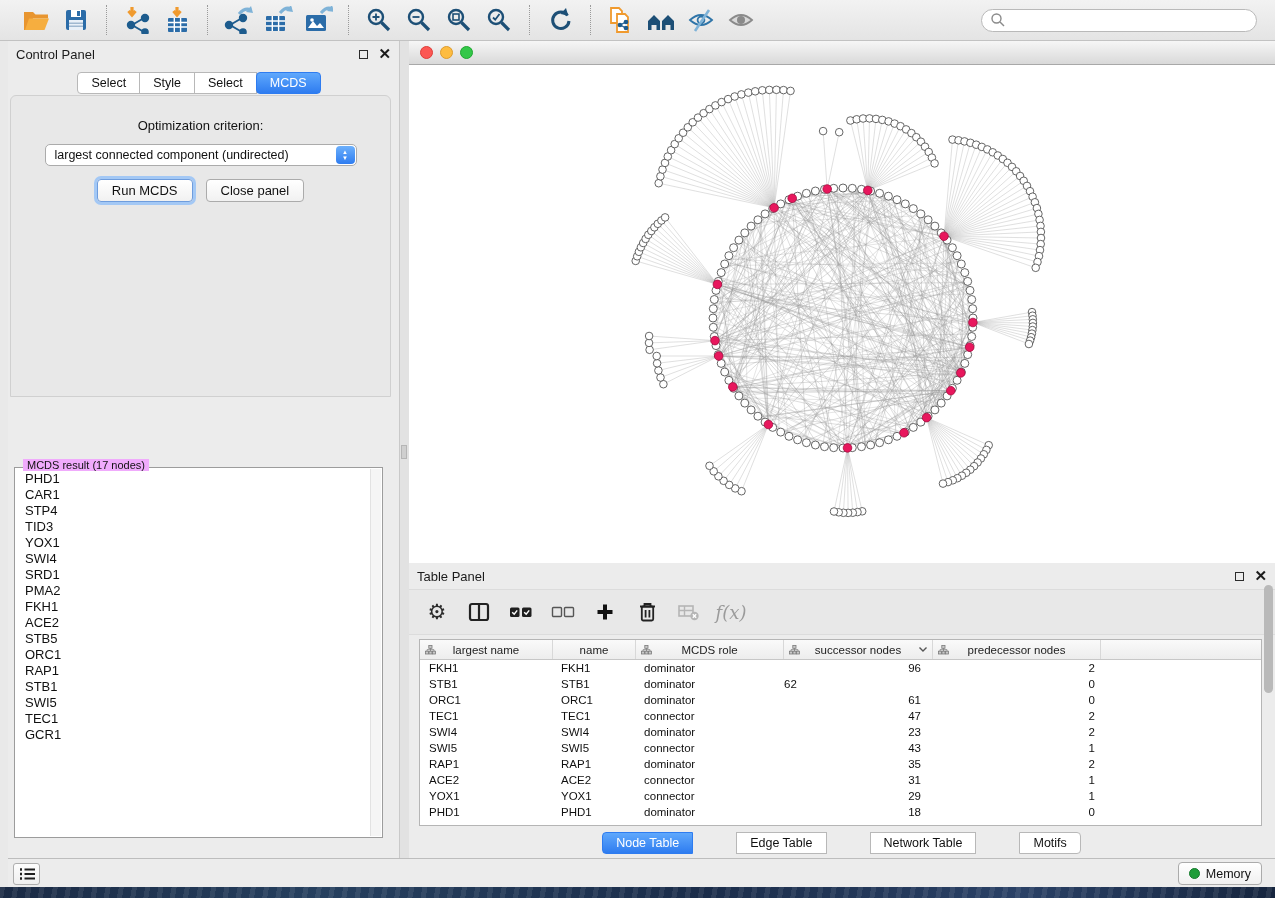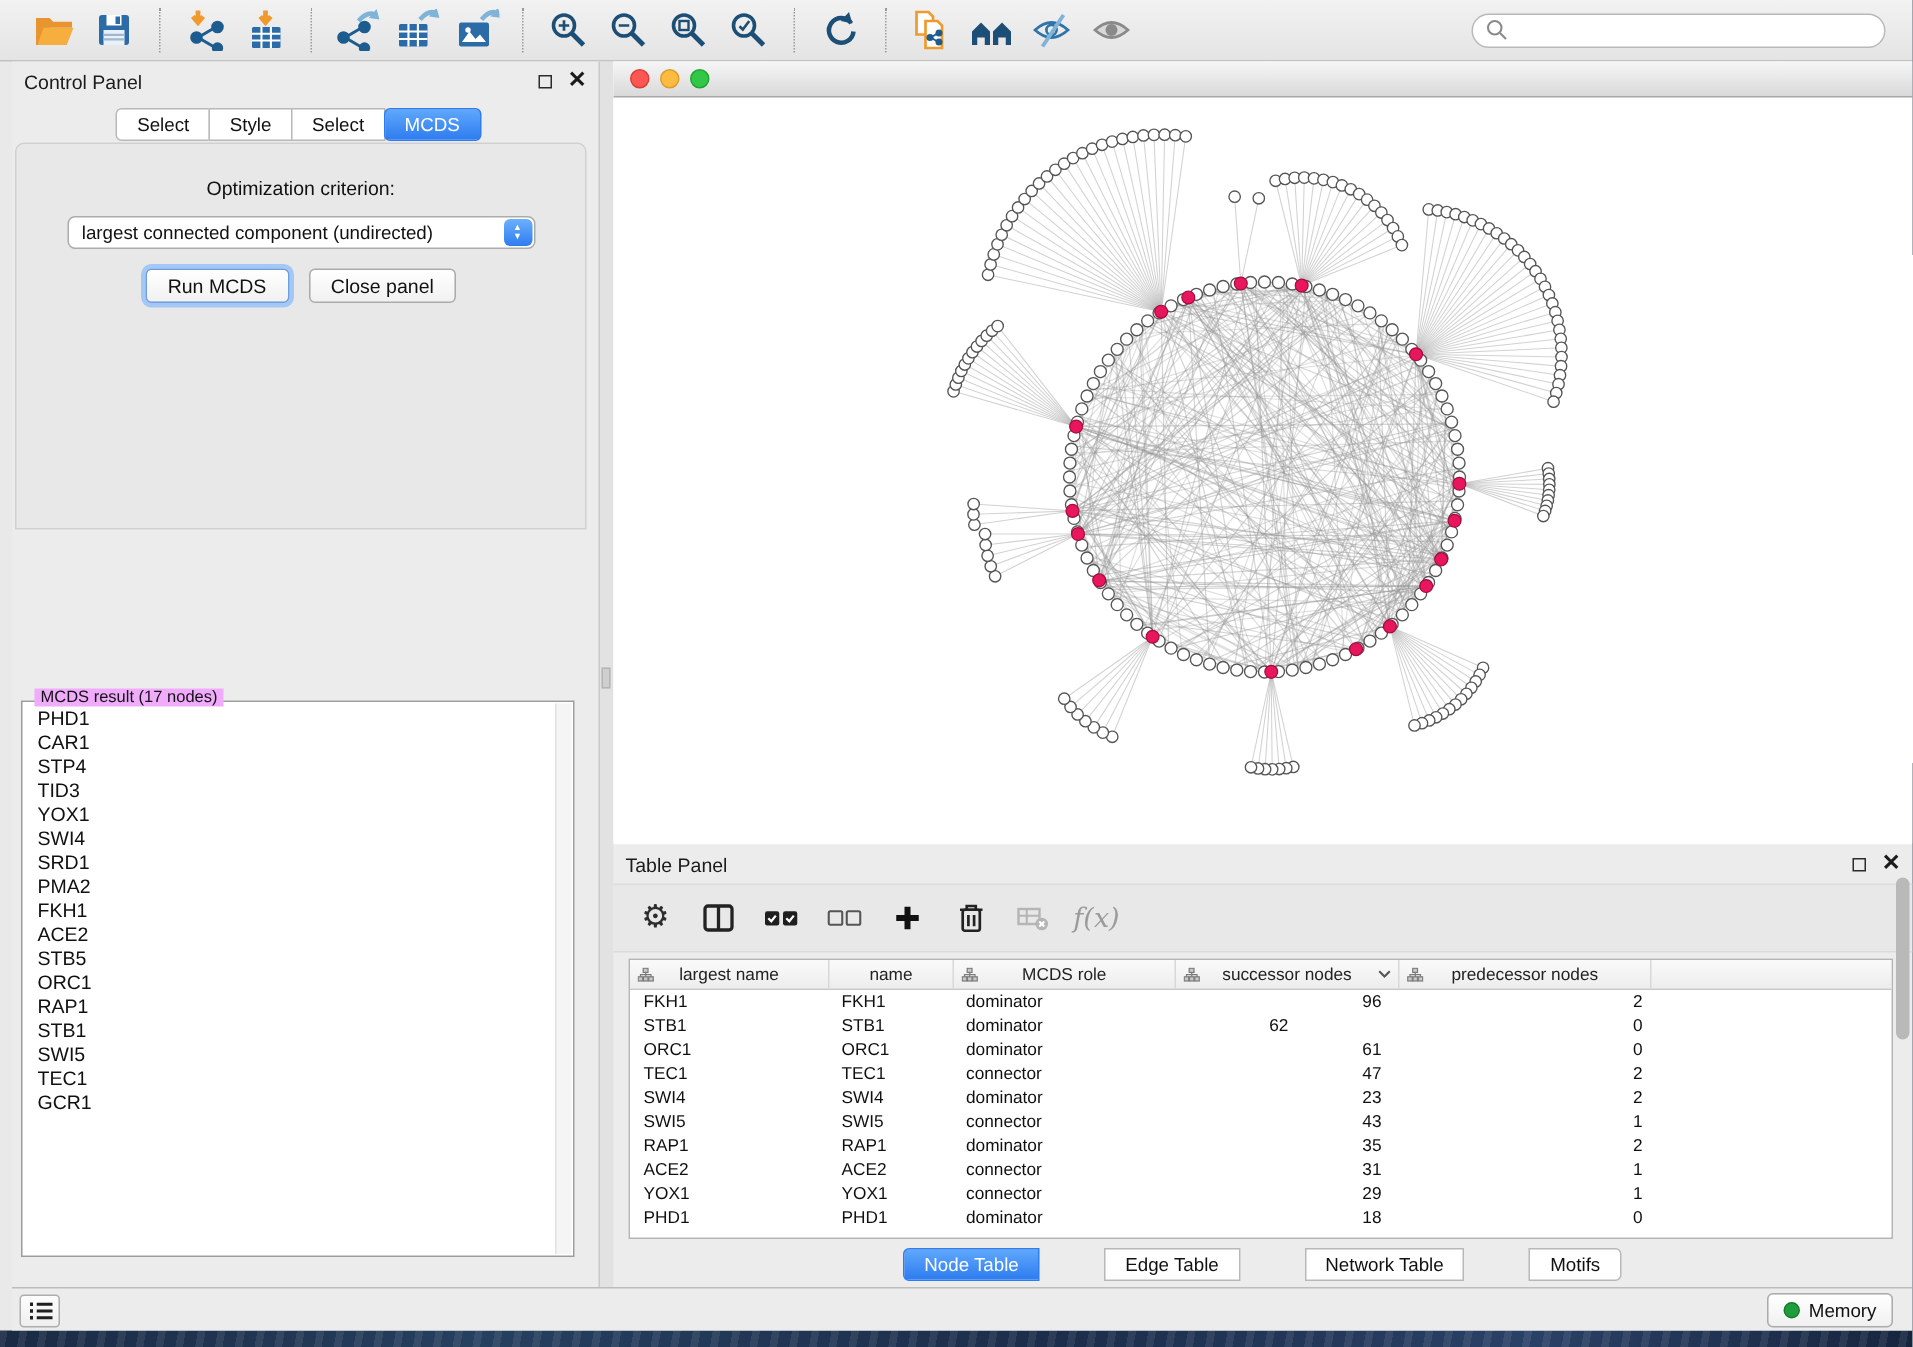--- a/index.html
+++ b/index.html
@@ -36,21 +36,21 @@
   .panel-title { font-size:13px; color:#1b1b1b; flex:1; }
   .float-ic { width:9px; height:9px; border:1.5px solid #2b2b2b; margin-right:10px; }
   .close-ic { font-size:15px; font-weight:bold; color:#1b1b1b; line-height:10px; }
   .cp-tabs { position:absolute; left:0; right:8px; top:31px; display:flex; justify-content:center; }
   .seg-tab { font-size:12.5px; color:#111; background:#fff; border:1px solid #b8b8b8;
     padding:3px 13px; margin-left:-1px; cursor:default; }
   .seg-tab:first-child { border-radius:4px 0 0 4px; }
   .seg-tab:last-child { border-radius:0 4px 4px 0; }
   .seg-tab.active { background:linear-gradient(#5fa8fc,#2e7cf0); color:#fff;
     border-color:#2e7cf0; border-radius:4px; }
-  .cp-content { position:absolute; left:2px; right:8px; top:54px; height:258px;
+  .cp-content { position:absolute; left:2px; right:8px; top:54px; height:302px;
     background:#e8e8e8; border:1px solid #d0d0d0; border-radius:6px 6px 0 0; text-align:center; }
   .opt-label { font-size:13px; color:#111; margin-top:22px; }
   .dropdown { position:relative; width:312px; height:22px; margin:11px auto 0;
     background:#fff; border:1px solid #ababab; border-radius:5px; display:flex; align-items:center; }
   .dropdown .val { font-size:12.5px; color:#111; padding-left:9px; flex:1; text-align:left;
     white-space:nowrap; overflow:hidden; }
   .stepper { width:19px; height:18px; margin-right:1px; border-radius:4px;
     background:linear-gradient(#6cb0fc,#2e7cf0); display:flex; flex-direction:column;
     align-items:center; justify-content:center; color:#fff; }
   .stepper span { font-size:6px; line-height:6px; }
@@ -1244,21 +1244,21 @@
             <div class="td" style="width: 133px; text-align: left; padding-left: 9px;">FKH1</div>
             <div class="td" style="width: 83px; text-align: left; padding-left: 8px;">FKH1</div>
             <div class="td" style="width: 148px; text-align: left; padding-left: 8px;">dominator</div>
             <div class="td" style="width: 149px; text-align: right; padding-right: 12px;">96</div>
             <div class="td" style="width: 168px; text-align: right; padding-right: 6px;">2</div>
           </div>
           <div class="tr">
             <div class="td" style="width: 133px; text-align: left; padding-left: 9px;">STB1</div>
             <div class="td" style="width: 83px; text-align: left; padding-left: 8px;">STB1</div>
             <div class="td" style="width: 148px; text-align: left; padding-left: 8px;">dominator</div>
-            <div class="td" style="width: 149px; text-align: center; padding-right: 12px;">62</div>
+            <div class="td" style="width: 149px; text-align: left; padding-right: 12px;">62</div>
             <div class="td" style="width: 168px; text-align: right; padding-right: 6px;">0</div>
           </div>
           <div class="tr">
             <div class="td" style="width: 133px; text-align: left; padding-left: 9px;">ORC1</div>
             <div class="td" style="width: 83px; text-align: left; padding-left: 8px;">ORC1</div>
             <div class="td" style="width: 148px; text-align: left; padding-left: 8px;">dominator</div>
             <div class="td" style="width: 149px; text-align: right; padding-right: 12px;">61</div>
             <div class="td" style="width: 168px; text-align: right; padding-right: 6px;">0</div>
           </div>
           <div class="tr">

